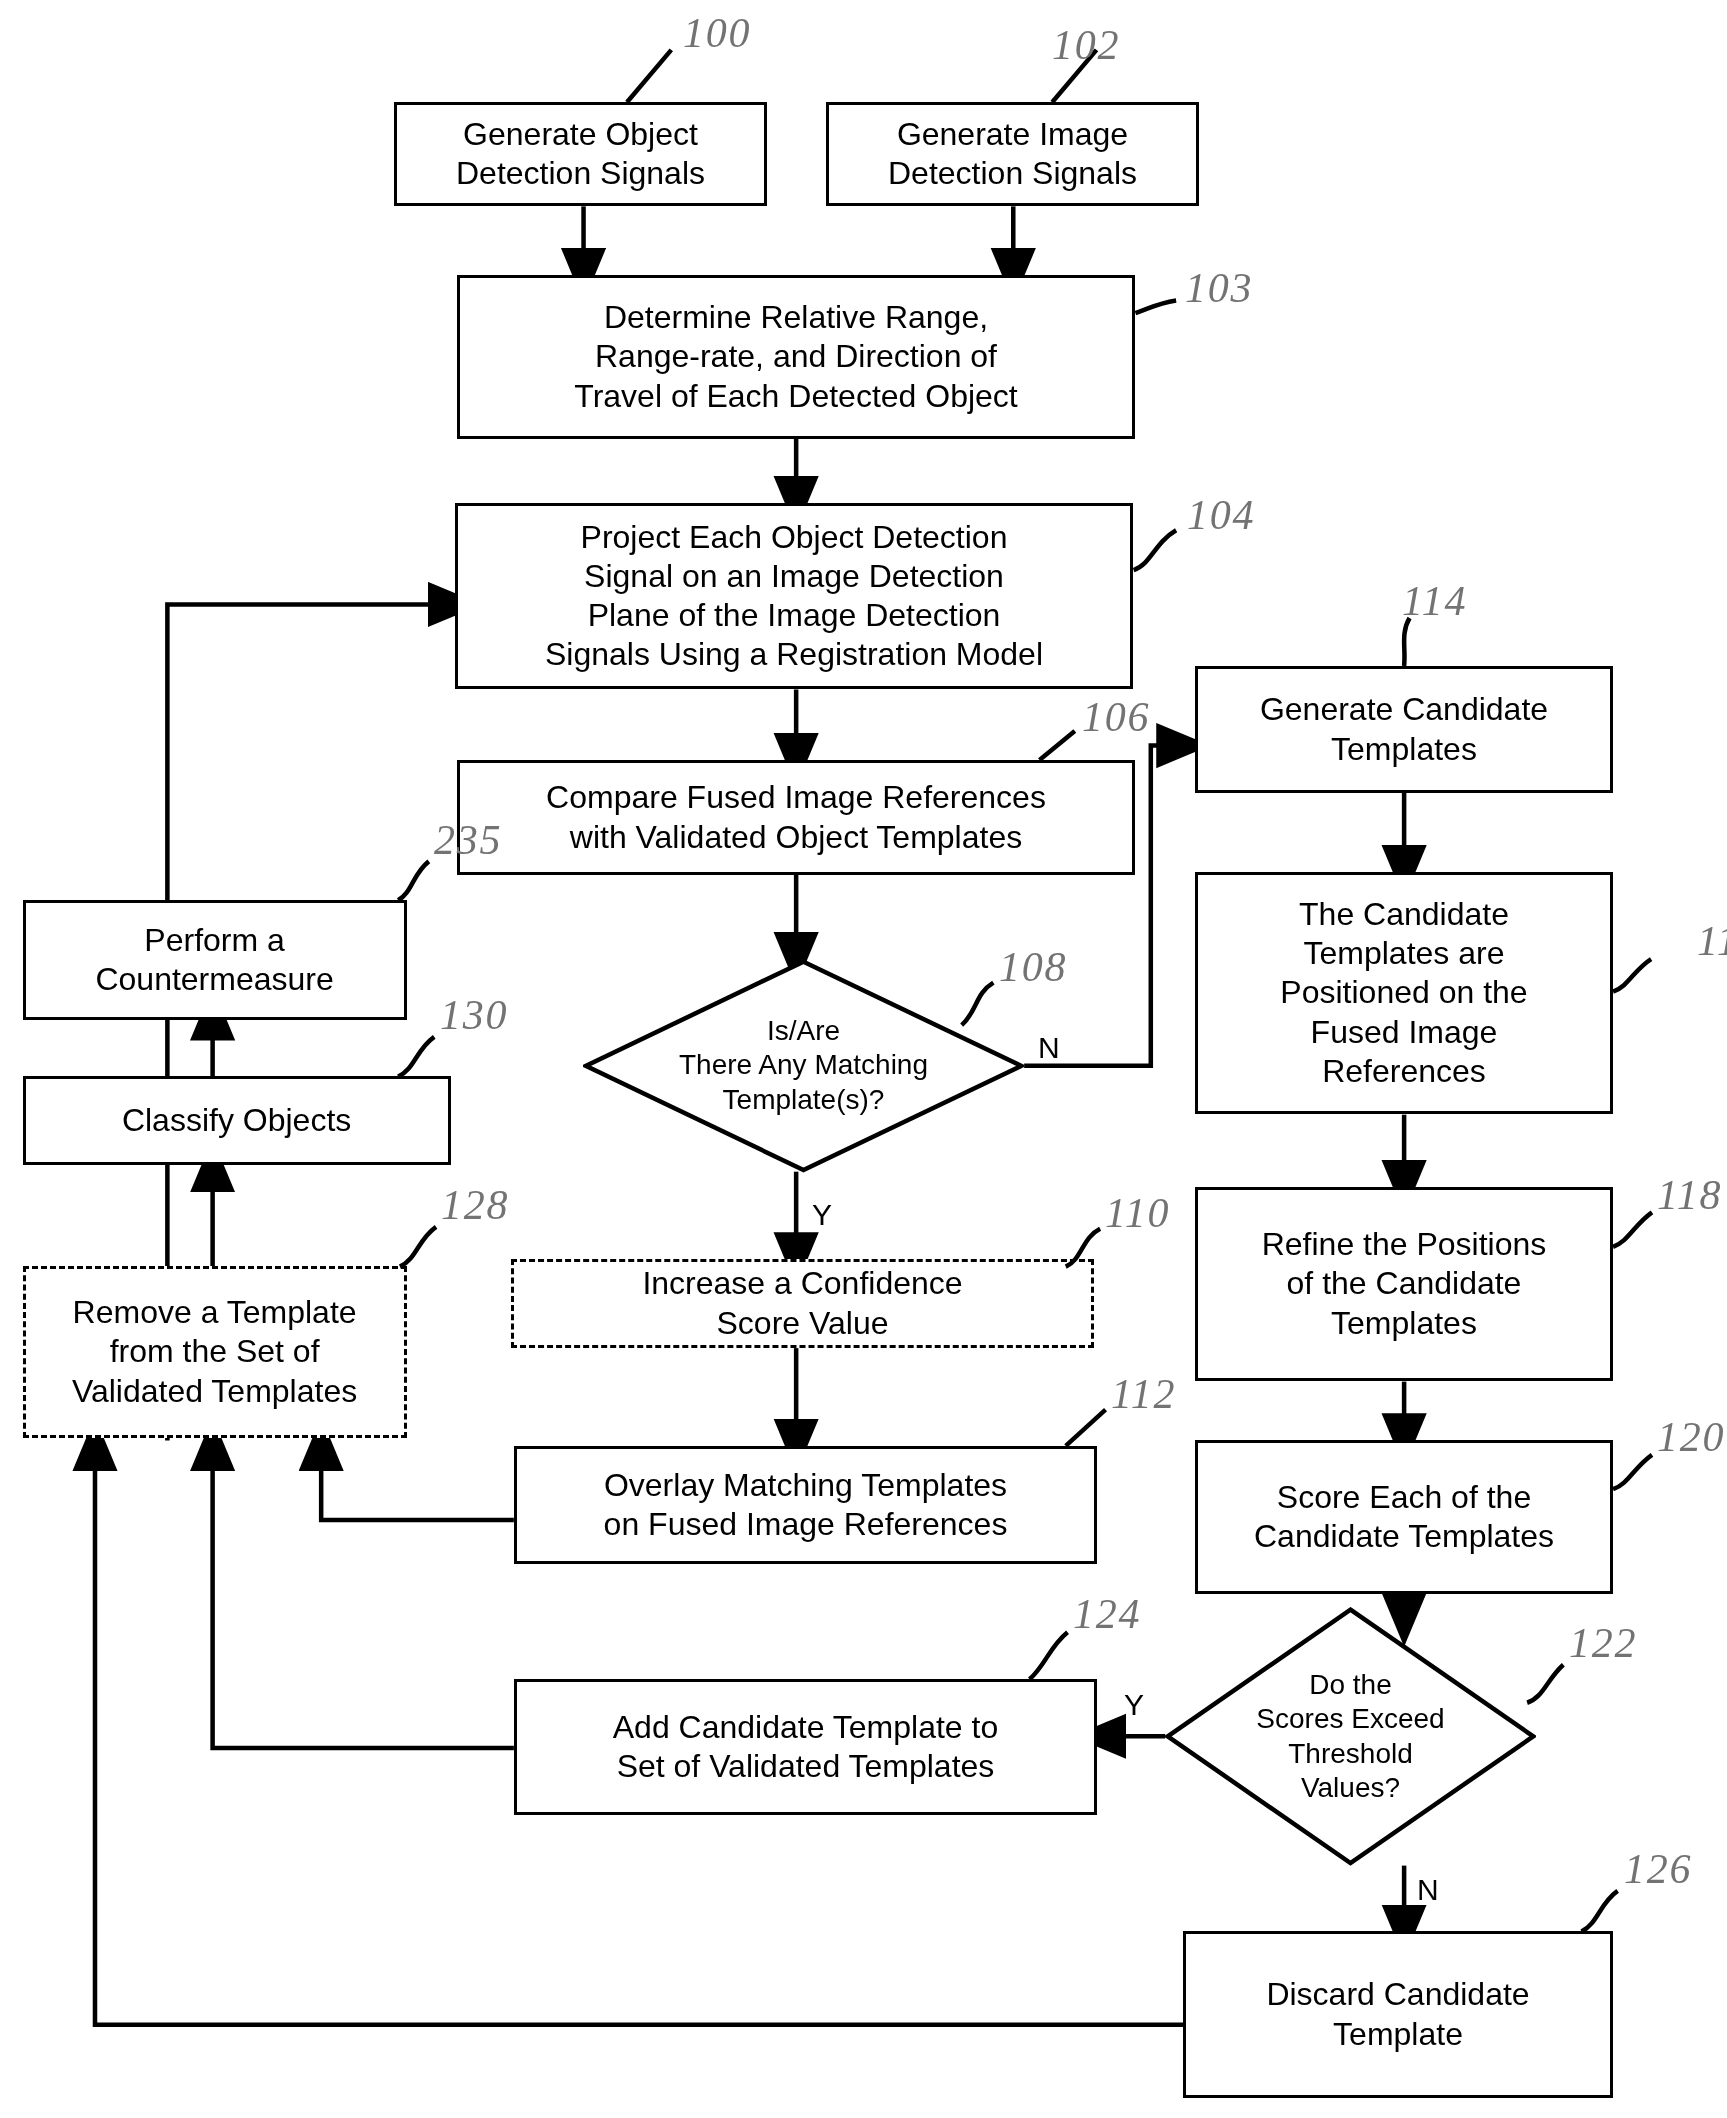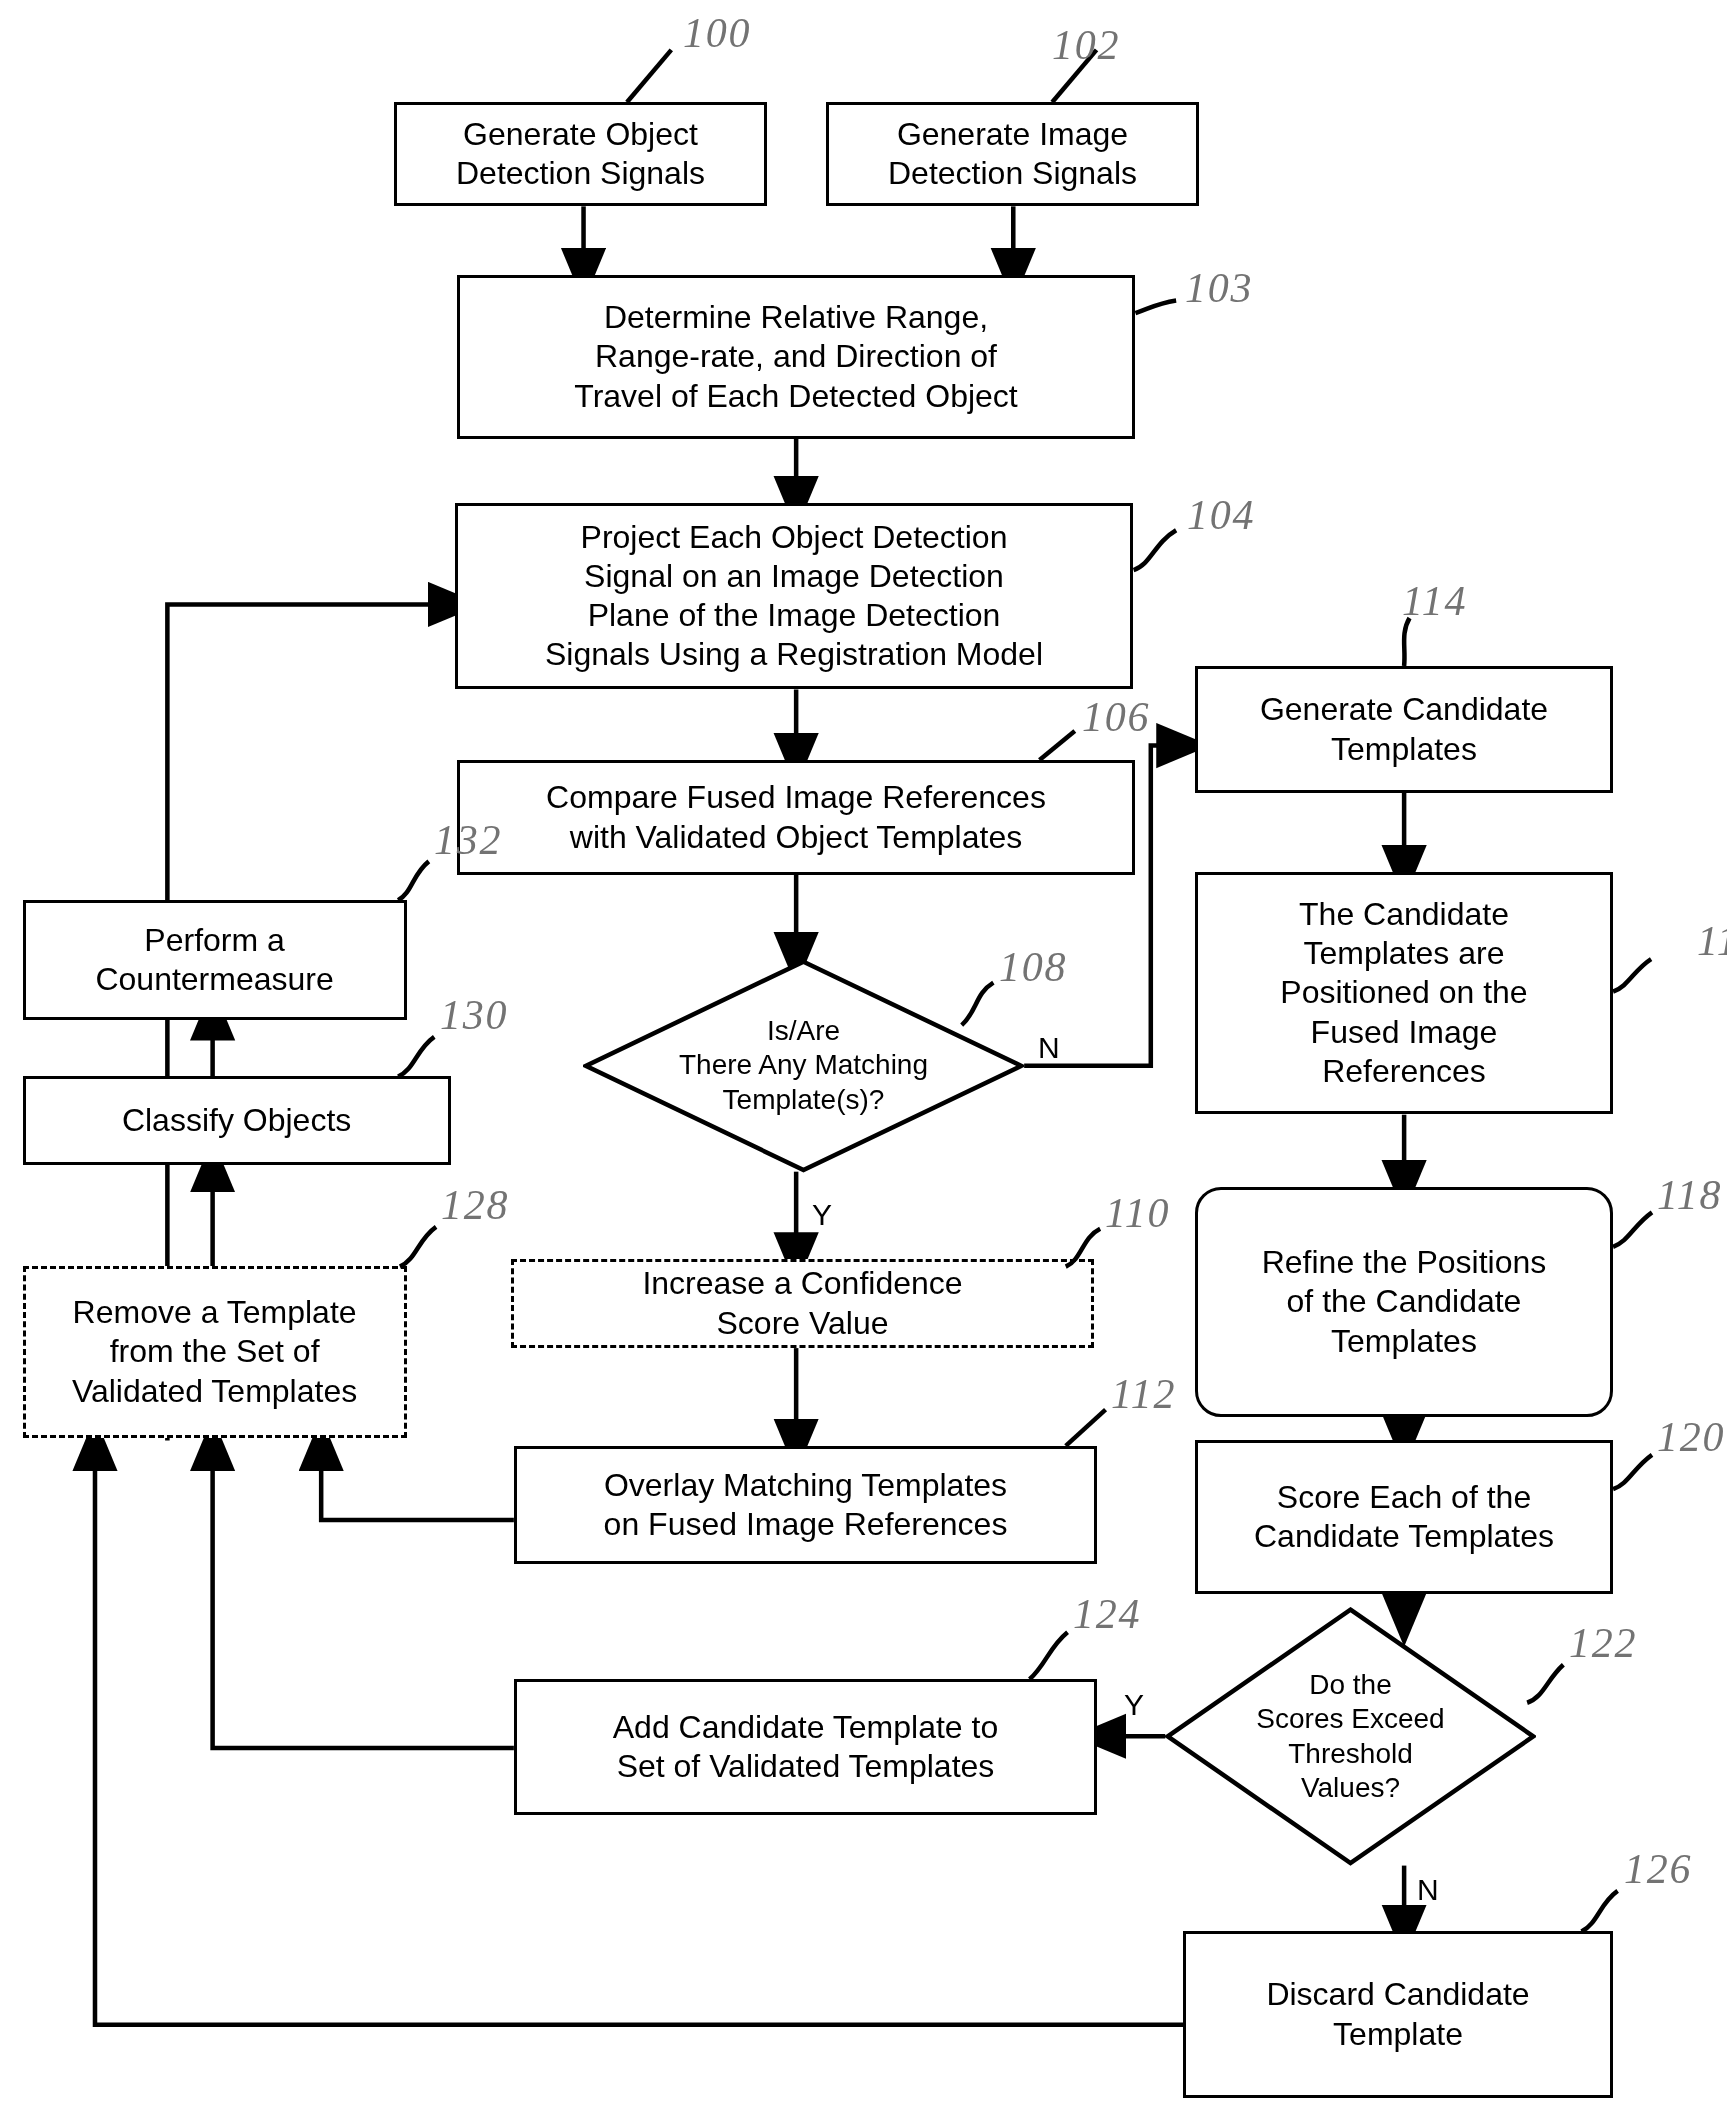--- a/index.html
+++ b/index.html
@@ -166,21 +166,21 @@
   </div>
 
   <div class="box" style="left:1195px;top:872px;width:418px;height:242px;">
     <span class="txt">The Candidate
 Templates are
 Positioned on the
 Fused Image
 References</span>
   </div>
 
-  <div class="box" style="left:1195px;top:1187px;width:418px;height:230px;border-radius:26px;">
+  <div class="box" style="left:1195px;top:1187px;width:418px;height:194px;">
     <span class="txt">Refine the Positions
 of the Candidate
 Templates</span>
   </div>
 
   <div class="box" style="left:1195px;top:1440px;width:418px;height:154px;">
     <span class="txt">Score Each of the
 Candidate Templates</span>
   </div>
 
@@ -250,21 +250,21 @@
   <span class="ref" style="left:1111px;top:1370px;">112</span>
   <span class="ref" style="left:1402px;top:577px;">114</span>
   <span class="ref" style="left:1657px;top:917px;margin-left:40px;">116</span>
   <span class="ref" style="left:1657px;top:1171px;">118</span>
   <span class="ref" style="left:1657px;top:1413px;">120</span>
   <span class="ref" style="left:1569px;top:1619px;">122</span>
   <span class="ref" style="left:1073px;top:1590px;">124</span>
   <span class="ref" style="left:1624px;top:1845px;">126</span>
   <span class="ref" style="left:441px;top:1181px;">128</span>
   <span class="ref" style="left:440px;top:991px;">130</span>
-  <span class="ref" style="left:434px;top:816px;">132</span>
+  <span class="ref" style="left:434px;top:816px;">235</span>
 
   <span class="yn" style="left:1038px;top:1031px;">N</span>
   <span class="yn" style="left:812px;top:1198px;">Y</span>
   <span class="yn" style="left:1124px;top:1688px;">Y</span>
   <span class="yn" style="left:1417px;top:1873px;">N</span>
 
 </div>
 
 
 </body></html>

